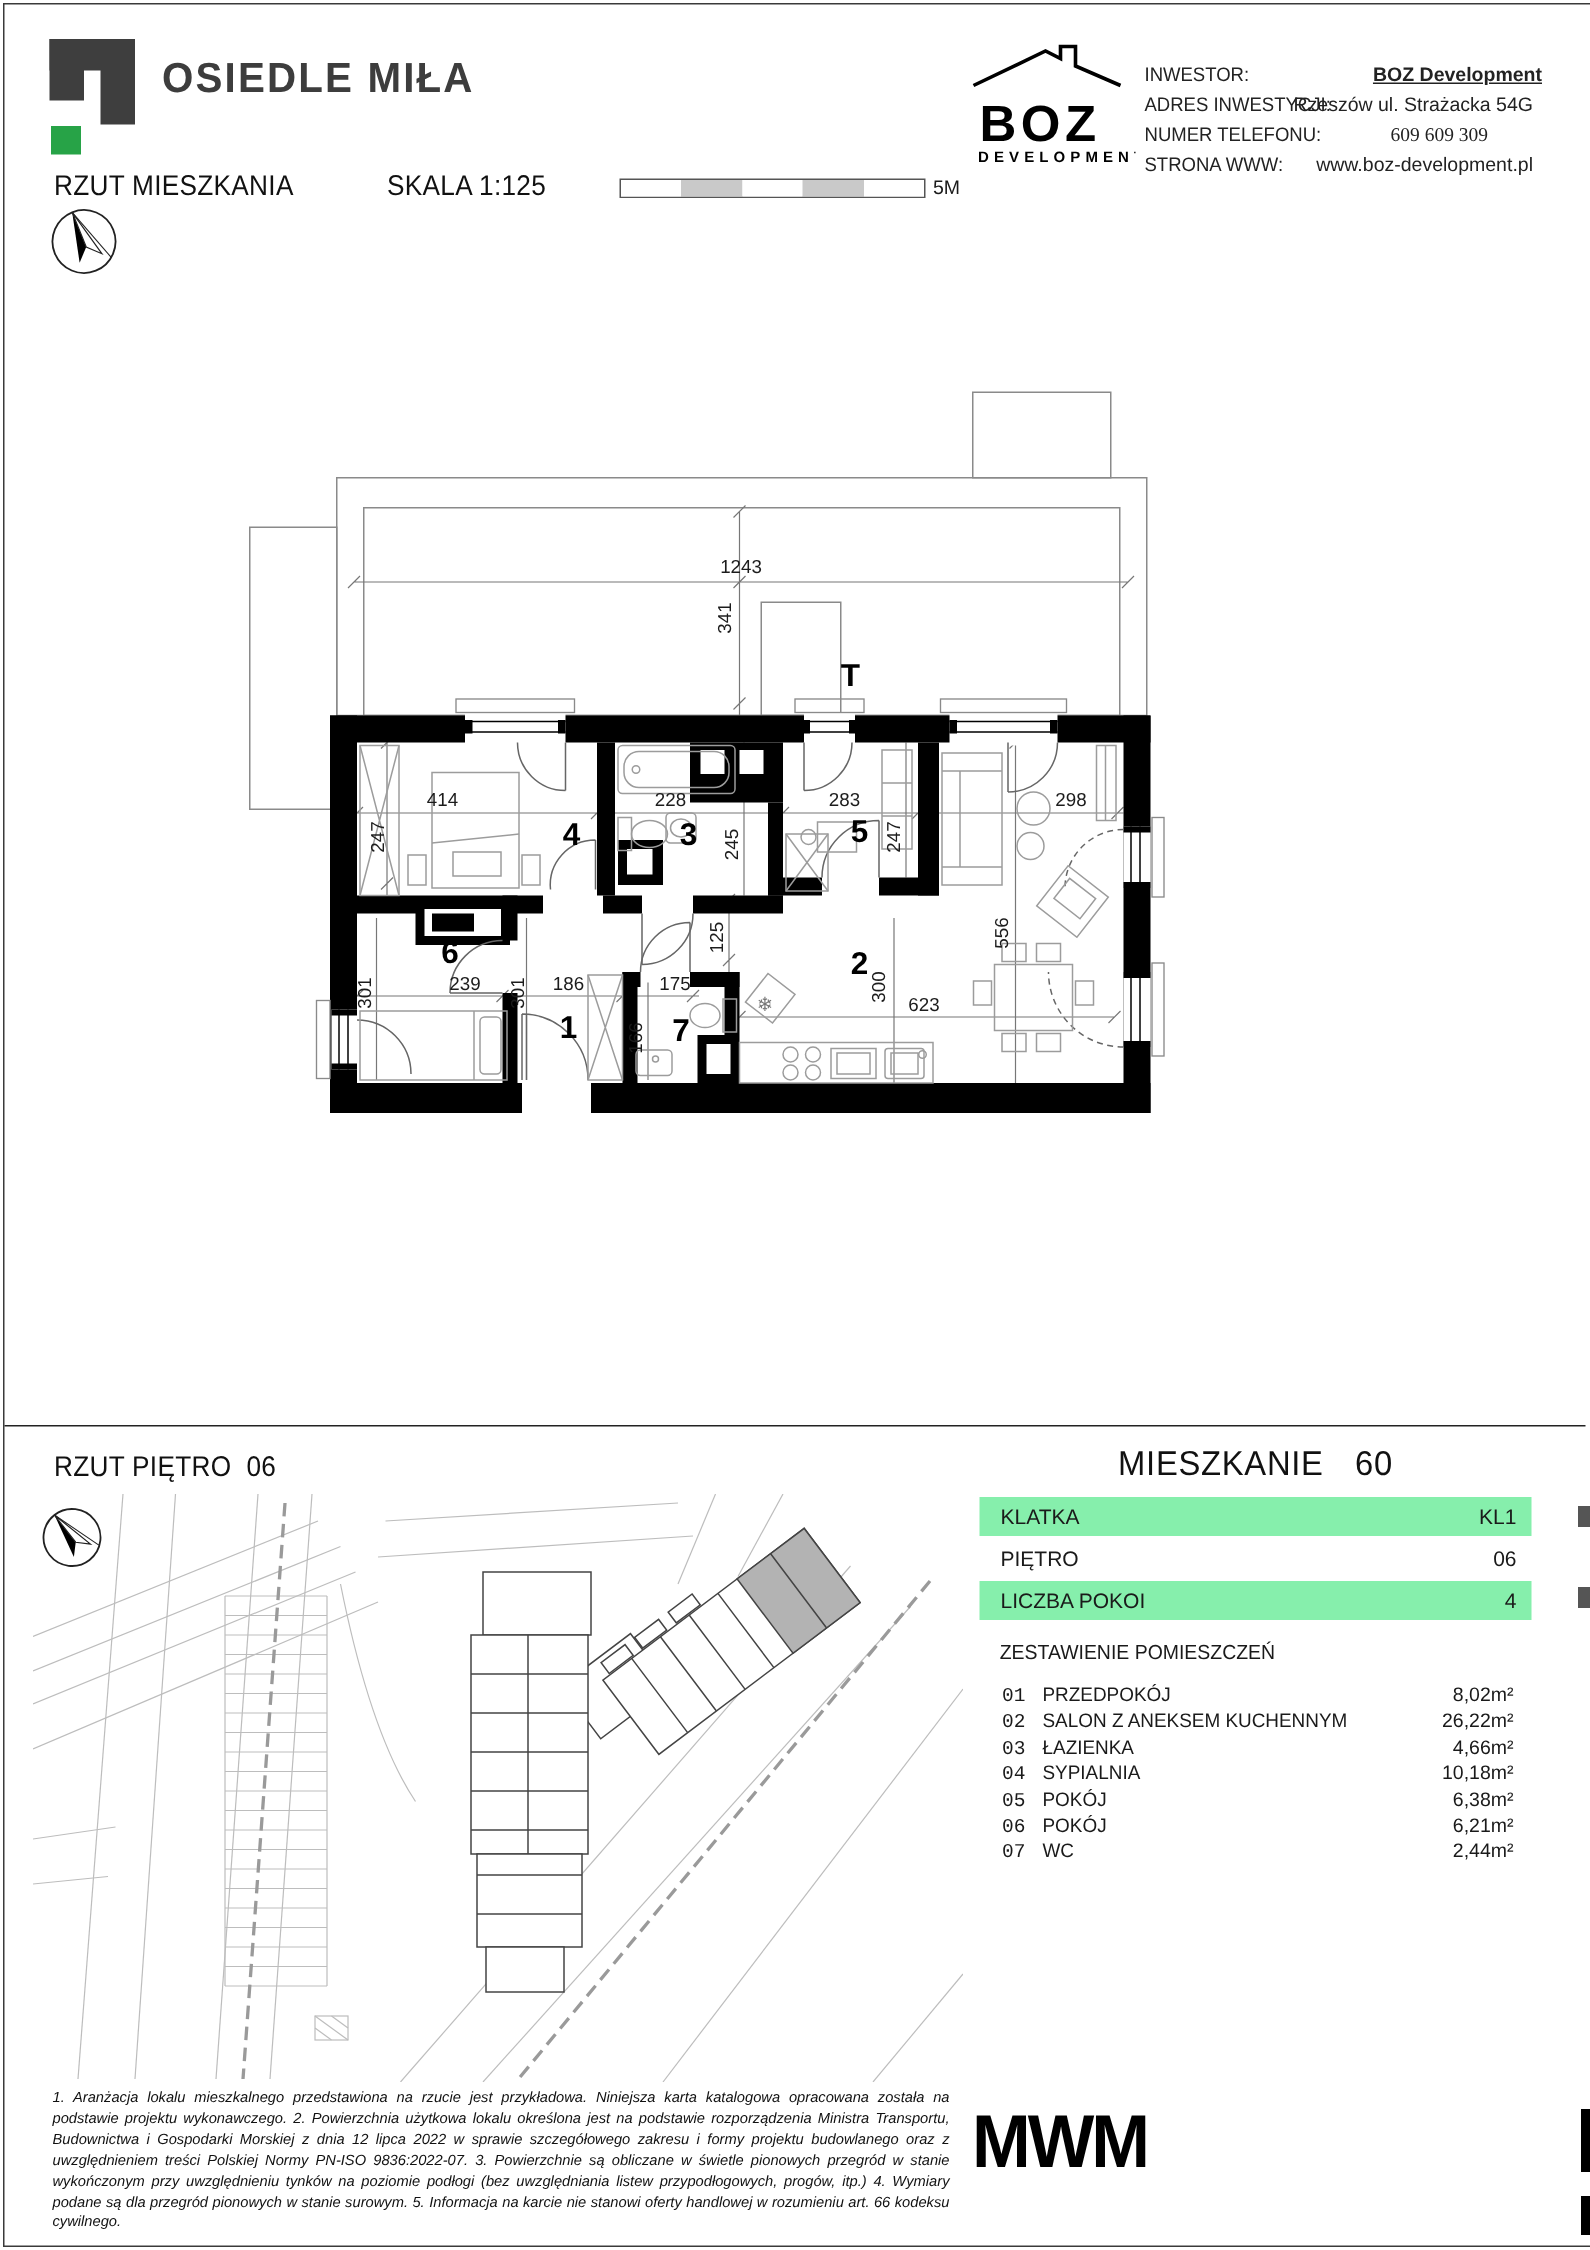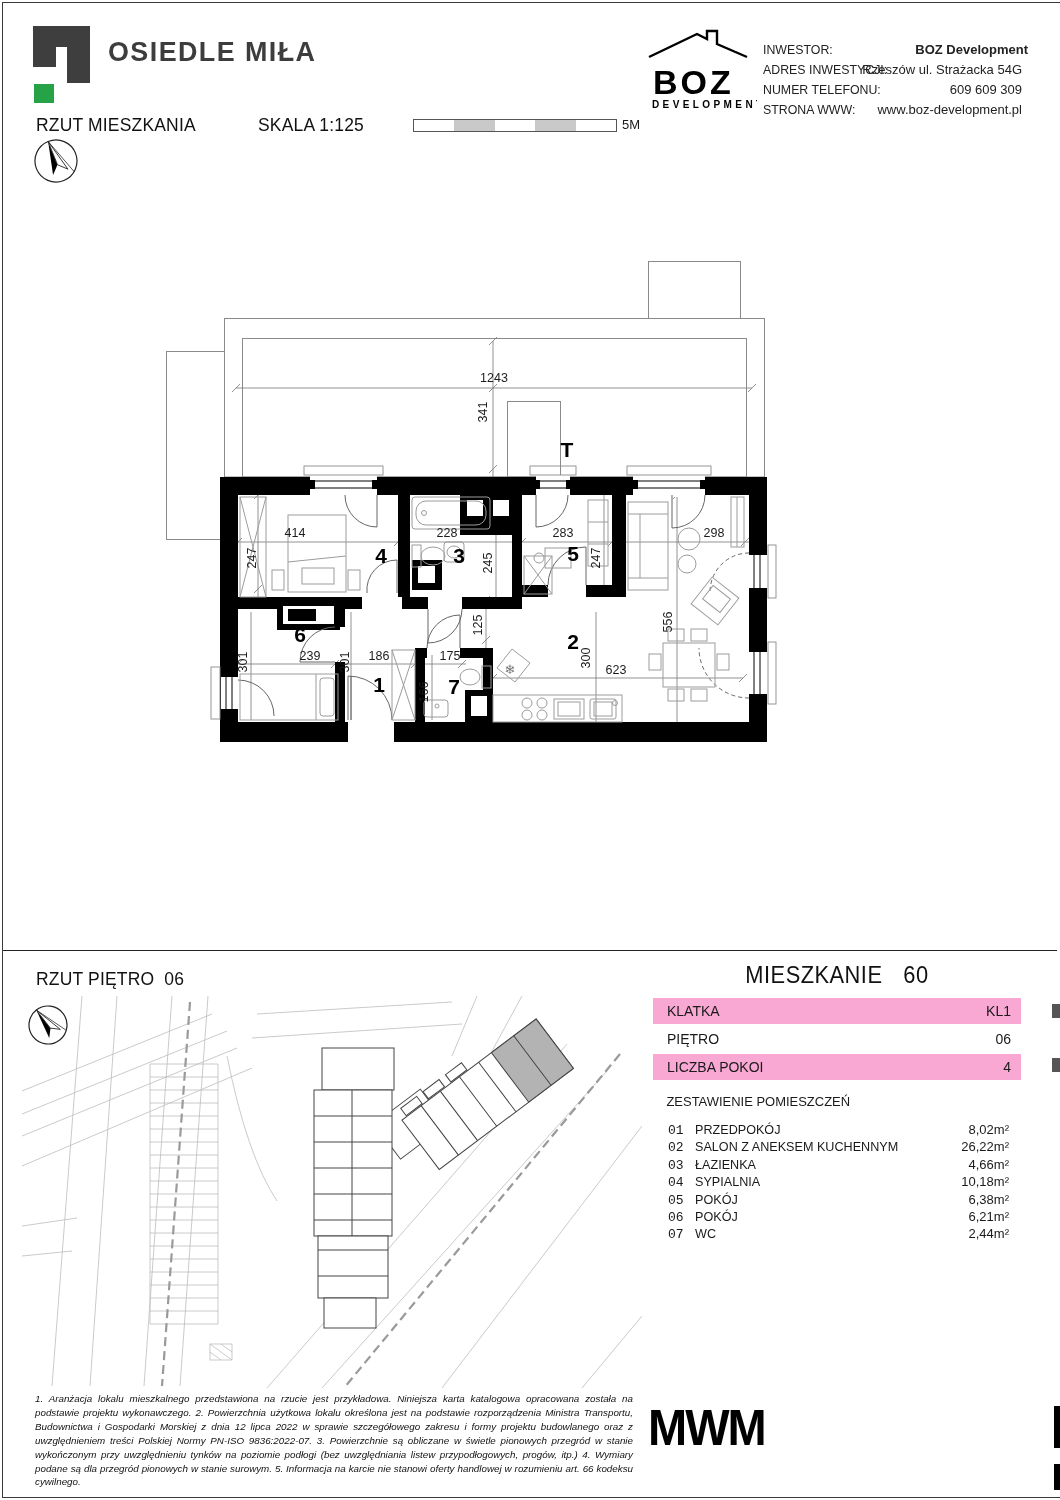--- a/index.html
+++ b/index.html
@@ -15,21 +15,21 @@
   .info-label{font-size:13px;color:#222;transform:scaleX(.95);transform-origin:left;white-space:nowrap;}
   .info-value{font-size:13px;color:#222;text-align:right;white-space:nowrap;}
   .bozname{font-size:34px;font-weight:bold;letter-spacing:3px;color:#000;line-height:1;}
   .bozsub{font-size:10px;font-weight:bold;letter-spacing:3.4px;color:#000;}
   .sec-line{position:absolute;left:3px;width:1054px;height:0;border-top:1.5px solid #222;}
   .tbl{position:absolute;left:653px;width:368px;}
   .tbl-title{display:flex;justify-content:center;gap:22px;font-size:23px;color:#111;
              transform:scaleX(.95);letter-spacing:.5px;}
   .trow{display:flex;justify-content:space-between;align-items:center;height:26px;
         padding:0 10px 0 14px;font-size:14px;margin-bottom:2px;}
-  .shaded{background:#f9a8d4;}
+  .shaded{background:#86efac;}
   .list-title{font-size:13.5px;padding-left:14px;transform:scaleX(.96);transform-origin:left;}
   .rrow{display:flex;align-items:baseline;font-size:13px;line-height:16.4px;padding:0 12px 0 15px;}
   .rrow .no{width:27px;font-family:Liberation Mono, monospace;} .rrow .nm{flex:1;transform:scaleX(.97);transform-origin:left;} .rrow .ar{text-align:right;}
   .notes{position:absolute;left:35px;top:1392px;width:598px;font-size:9.8px;line-height:1.42;
          font-style:italic;text-align:justify;color:#111;}
   .mwm{position:absolute;left:648px;top:1398px;font-size:47px;font-weight:900;letter-spacing:-2px;
        color:#000;transform:scaleY(1.06);transform-origin:top left;}
   .arch{position:absolute;left:836px;top:1402px;font-size:13px;line-height:15.5px;color:#111;}
   svg text{font-family:"Liberation Sans",sans-serif;}
   .dimtxt{font-size:12.5px;fill:#1c1c1c;}
@@ -72,23 +72,23 @@
 
   <svg class="abs" style="left:645px;top:26px;" width="112" height="86">
     <path d="M4,31 L52,8 L62,13 L62,5 L72,5 L72,18 L102,31" fill="none" stroke="#000" stroke-width="2.4"></path>
     <text x="8" y="68" class="bozname">BOZ</text>
     <text x="7" y="82" class="bozsub">DEVELOPMENT</text>
   </svg>
   <div class="abs info-label" style="left:763px;top:42px;">INWESTOR:</div>
   <div class="abs info-label" style="left:763px;top:62px;">ADRES INWESTYCJI:</div>
   <div class="abs info-label" style="left:763px;top:82px;">NUMER TELEFONU:</div>
   <div class="abs info-label" style="left:763px;top:102px;">STRONA WWW:</div>
-  <div class="abs info-value" style="left:828px;top:42px;width:200px;font-weight:bold;">BOZ Development</div>
+  <div class="abs info-value" style="left:828px;top:42px;width:200px;font-weight:bold;text-decoration:underline;">BOZ Development</div>
   <div class="abs info-value" style="left:822px;top:62px;width:200px;">Rzeszów ul. Strażacka 54G</div>
-  <div class="abs info-value" style="left:822px;top:82px;width:200px;">609 609 309</div>
+  <div class="abs info-value" style="left:792px;top:82px;width:200px;font-family:Liberation Serif, serif;">609 609 309</div>
   <div class="abs info-value" style="left:822px;top:102px;width:200px;">www.boz-development.pl</div>
 
   <svg class="abs" style="left:140px;top:245px;" width="660" height="530" viewBox="140 245 660 530">
 
     <g stroke="#8a8a8a" stroke-width="1" fill="none">
       <rect x="224.5" y="318.5" width="540" height="158.5"></rect>
       <rect x="242.5" y="338.5" width="504" height="138.5"></rect>
       <rect x="648.5" y="261.5" width="92" height="57"></rect>
       <rect x="166.5" y="351.5" width="58" height="188"></rect>
       <rect x="507.5" y="401.5" width="53" height="75.5"></rect>

